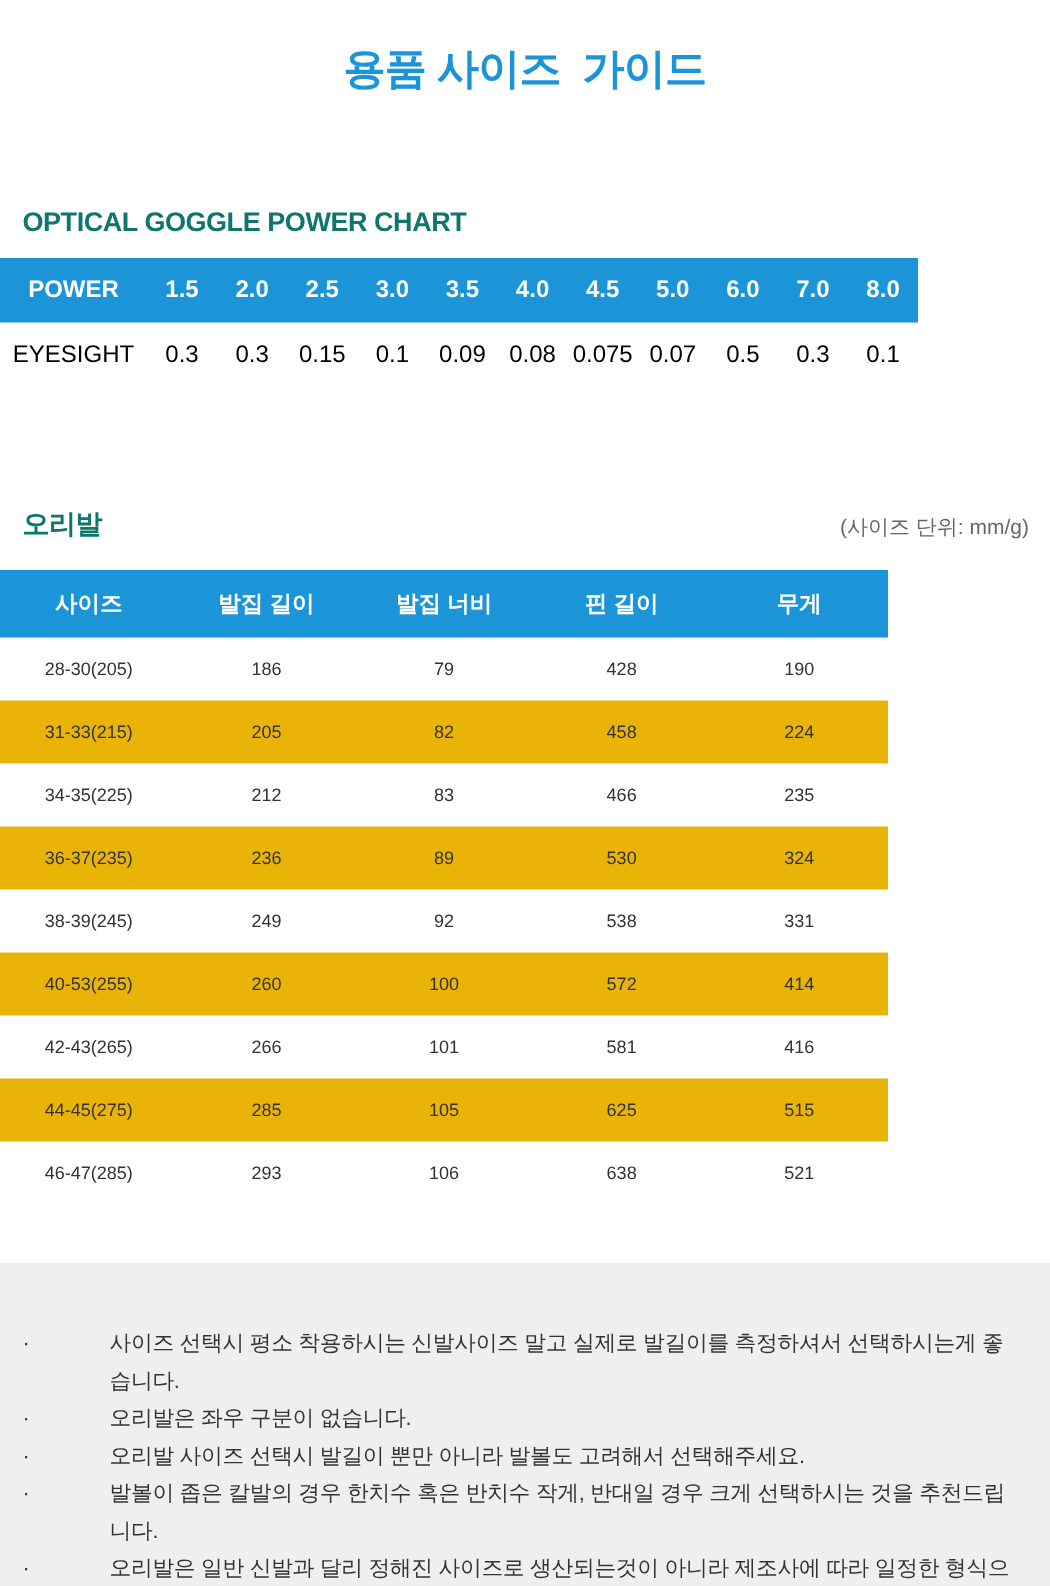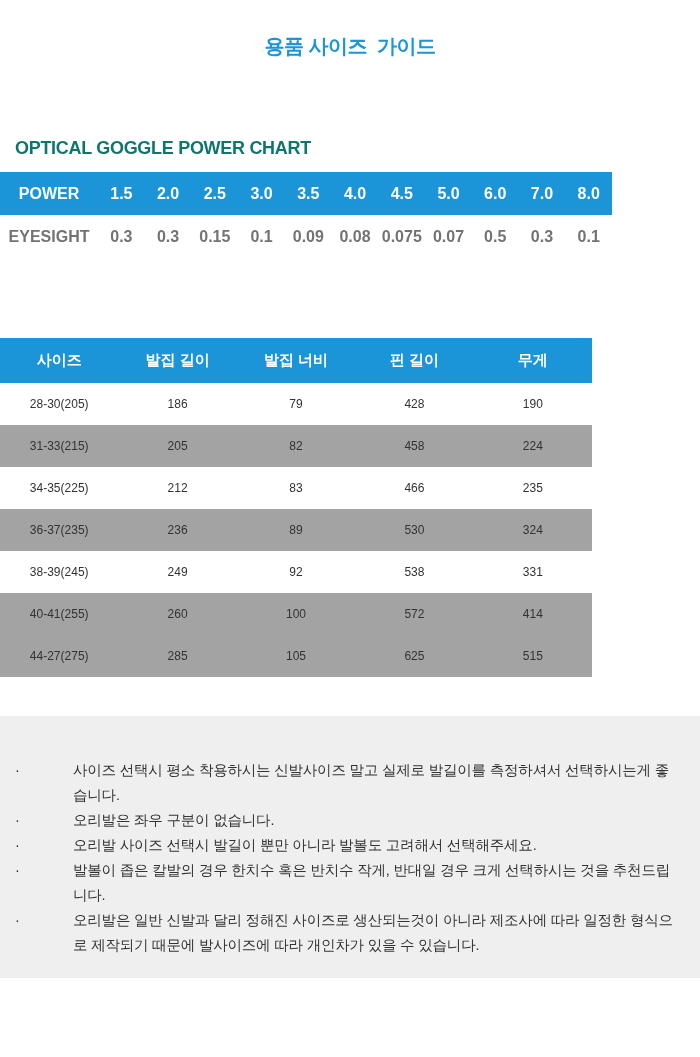--- a/index.html
+++ b/index.html
@@ -11,21 +11,21 @@
     color: #333333;
   }
   .page { width: 700px; }
 
   
   .page-title {
     margin: 0;
     padding-top: 30px;
     text-align: center;
     color: #1b95d8;
-    font-size: 20px;
+    font-size: 28px;
     line-height: 32px;
     font-weight: 700;
     letter-spacing: -0.5px;
     white-space: pre;
   }
 
   
   .section-heading {
     margin: 0;
     padding: 0 0 0 15px;
@@ -39,21 +39,21 @@
   
   .power-section { margin-top: 75px; }
   .power-table { margin-top: 13px; width: 612px; }
   .power-row { display: flex; align-items: center; font-size: 16px; }
   .power-row.head {
     height: 43px;
     background: #1b95d8;
     color: #ffffff;
     font-weight: 600;
   }
-  .power-row.values { height: 44px; color: #737373; font-weight: bold; }
+  .power-row.values { height: 44px; color: #000000; }
   .power-label-cell { width: 98px; flex: none; text-align: center; }
   .power-cell { flex: 1 1 0; text-align: center; }
 
   
   .fins-section { margin-top: 79px; }
   .fins-heading-row {
     display: flex;
     justify-content: space-between;
     align-items: flex-end;
     padding: 0 14px 0 15px;
@@ -62,21 +62,21 @@
   .fins-table { margin-top: 20px; width: 592px; }
   .fins-row { display: flex; align-items: center; font-size: 12px; }
   .fins-row.head {
     height: 45px;
     background: #1b95d8;
     color: #ffffff;
     font-weight: 600;
     font-size: 15px;
   }
   .fins-row.data { height: 42px; color: #333333; }
-  .fins-row.alt { background: #a3a3a3; align-items: center; }
+  .fins-row.alt { background: #eab308; align-items: center; }
   .fins-cell { flex: 1 1 0; text-align: center; }
 
   
   .notes {
     margin-top: 39px;
     background: #efefef;
     min-height: 217px;
     box-sizing: border-box;
     padding: 42px 24px 20px 15px;
   }
@@ -125,20 +125,24 @@
         <div class="power-cell">0.075</div>
         <div class="power-cell">0.07</div>
         <div class="power-cell">0.5</div>
         <div class="power-cell">0.3</div>
         <div class="power-cell">0.1</div>
       </div>
     </div>
   </section>
 
   <section class="fins-section">
+    <div class="fins-heading-row">
+      <h2 class="section-heading" style="padding-left:0;">오리발</h2>
+      <span class="unit-note">(사이즈 단위: mm/g)</span>
+    </div>
     <div class="fins-table">
       <div class="fins-row head">
         <div class="fins-cell">사이즈</div>
         <div class="fins-cell">발집 길이</div>
         <div class="fins-cell">발집 너비</div>
         <div class="fins-cell">핀 길이</div>
         <div class="fins-cell">무게</div>
       </div>
 
       <div class="fins-row data">
@@ -170,33 +174,47 @@
         <div class="fins-cell">324</div>
       </div>
       <div class="fins-row data">
         <div class="fins-cell">38-39(245)</div>
         <div class="fins-cell">249</div>
         <div class="fins-cell">92</div>
         <div class="fins-cell">538</div>
         <div class="fins-cell">331</div>
       </div>
       <div class="fins-row data alt">
-        <div class="fins-cell">40-41(255)</div>
+        <div class="fins-cell">40-53(255)</div>
         <div class="fins-cell">260</div>
         <div class="fins-cell">100</div>
         <div class="fins-cell">572</div>
         <div class="fins-cell">414</div>
       </div>
-      <div class="fins-row data alt">
-        <div class="fins-cell">44-27(275)</div>
+      <div class="fins-row data">
+        <div class="fins-cell">42-43(265)</div>
+        <div class="fins-cell">266</div>
+        <div class="fins-cell">101</div>
+        <div class="fins-cell">581</div>
+        <div class="fins-cell">416</div>
+      </div>
+      <div class="fins-row data alt">
+        <div class="fins-cell">44-45(275)</div>
         <div class="fins-cell">285</div>
         <div class="fins-cell">105</div>
         <div class="fins-cell">625</div>
         <div class="fins-cell">515</div>
       </div>
+      <div class="fins-row data">
+        <div class="fins-cell">46-47(285)</div>
+        <div class="fins-cell">293</div>
+        <div class="fins-cell">106</div>
+        <div class="fins-cell">638</div>
+        <div class="fins-cell">521</div>
+      </div>
     </div>
   </section>
 
   <footer class="notes">
     <div class="note">
       <span class="bullet">·</span>
       <span class="note-text">사이즈 선택시 평소 착용하시는 신발사이즈 말고 실제로 발길이를 측정하셔서 선택하시는게 좋습니다.</span>
     </div>
     <div class="note">
       <span class="bullet">·</span>

